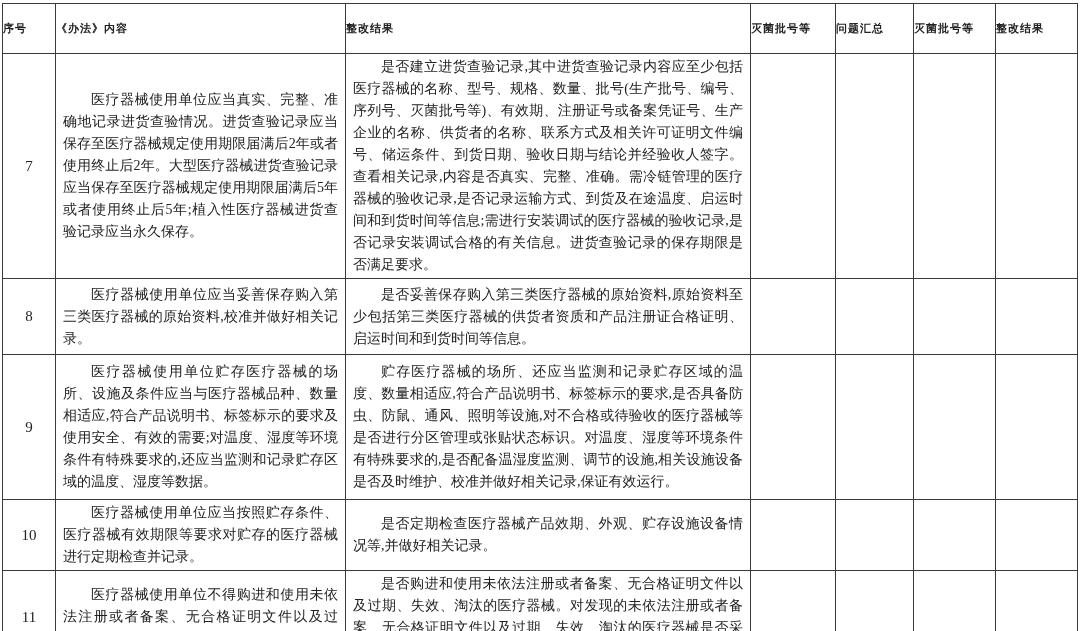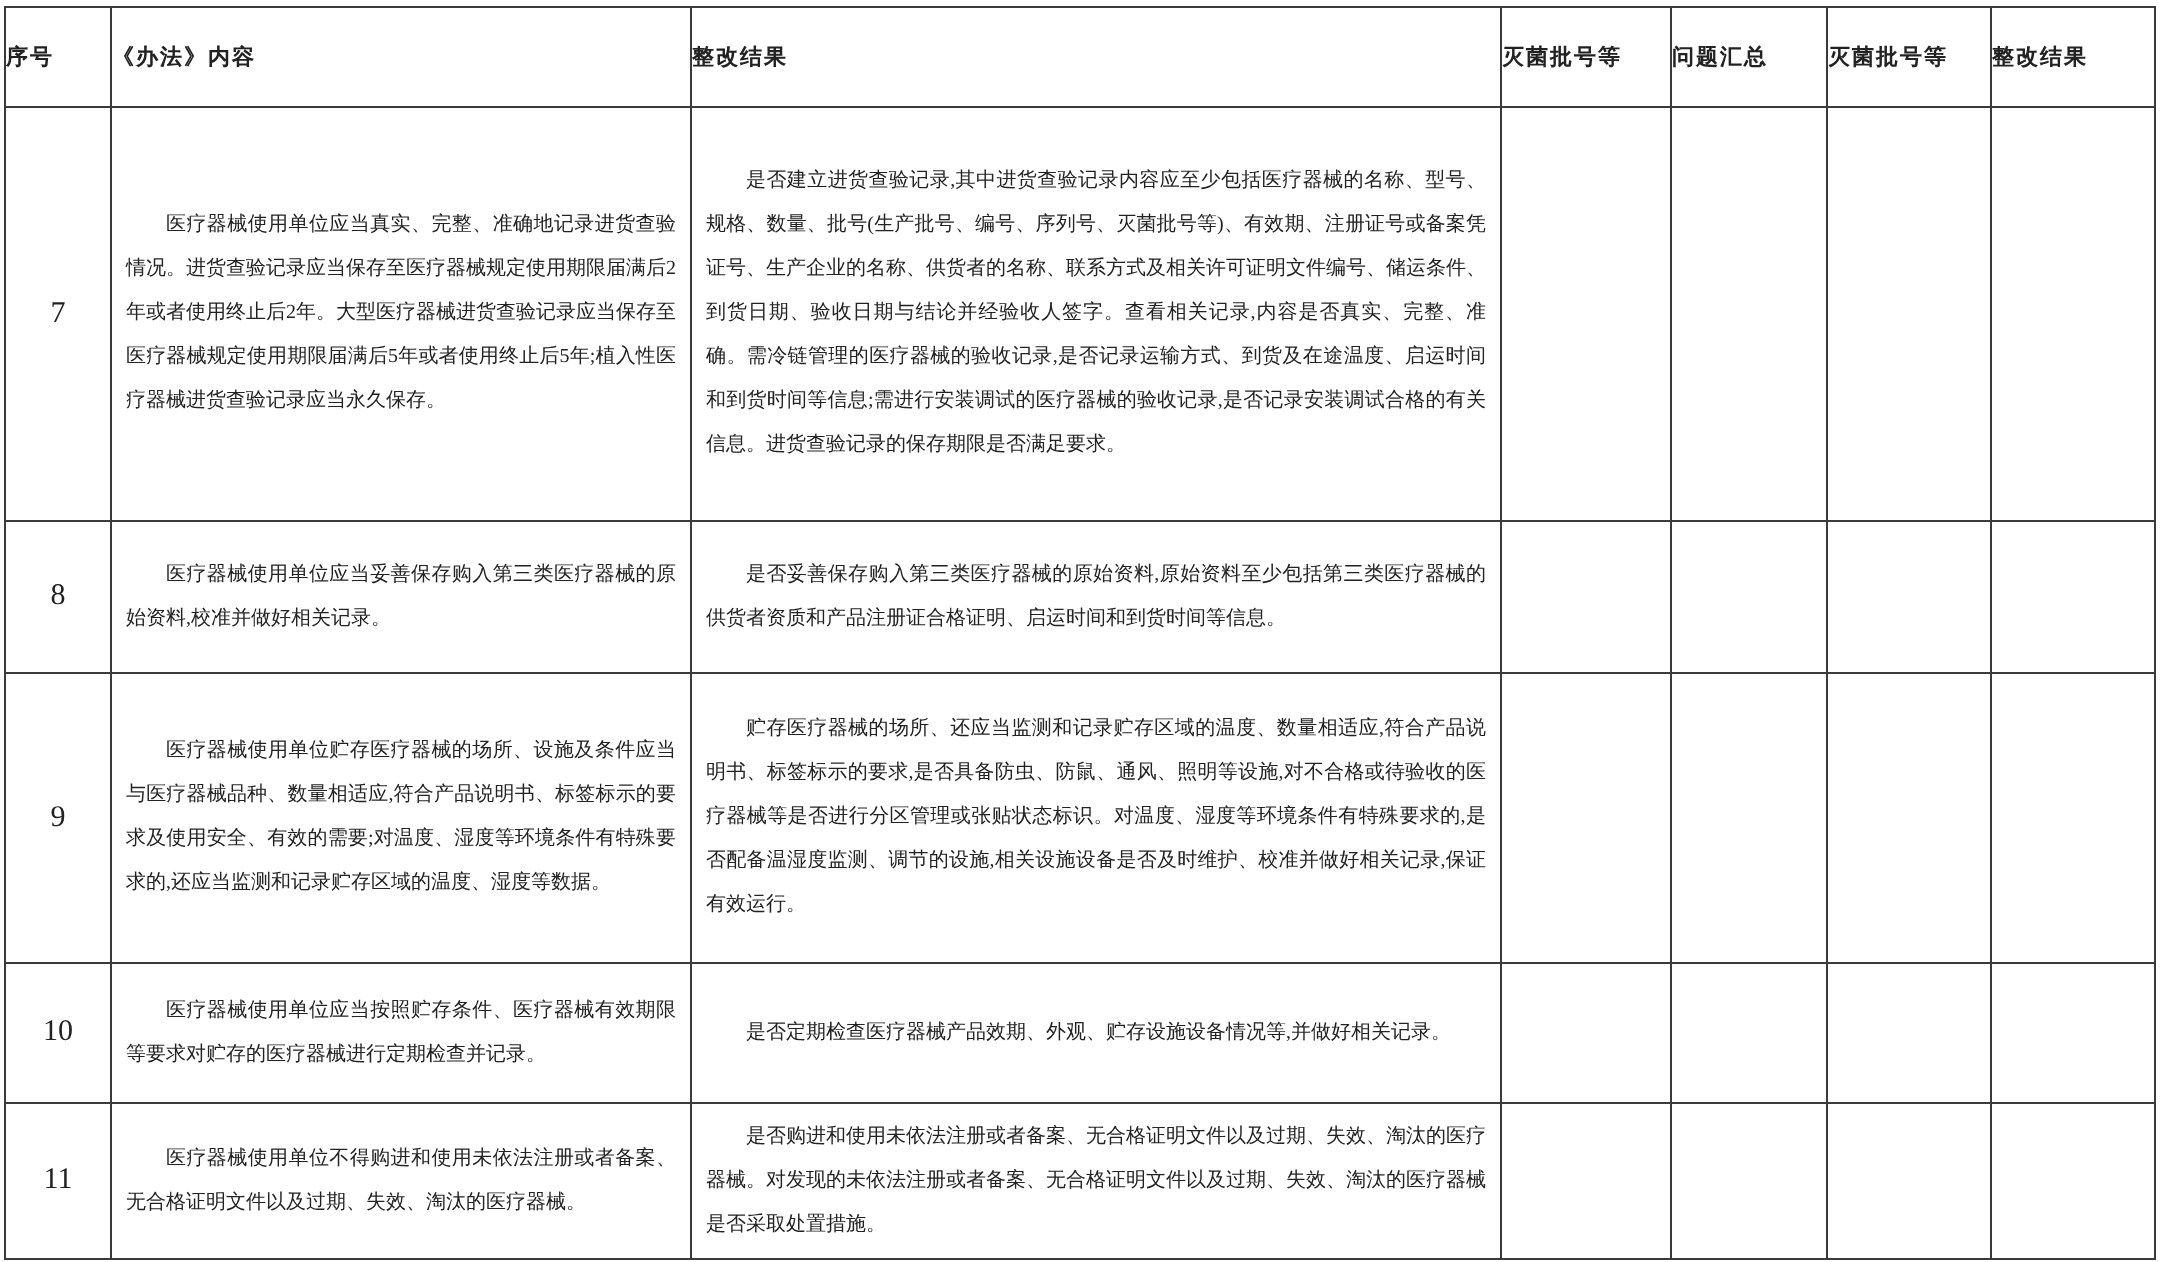--- a/index.html
+++ b/index.html
@@ -32,21 +32,21 @@
     letter-spacing: 1px;
   }
   td.c-idx {
     text-align: center;
     font-size: 15px;
     font-family: "Liberation Serif", "DejaVu Serif", serif;
   }
   td.c-text .para {
     margin: 0;
     padding: 2px 7px;
-    font-size: 10px;
+    font-size: 14px;
     line-height: 22px;
     text-align: justify;
     text-indent: 2em;
   }
   tr.r7  { height: 207px; }
   tr.r8  { height: 76px;  }
   tr.r9  { height: 145px; }
   tr.r10 { height: 70px;  }
   tr.r11 { height: 78px;  }
 </style>

